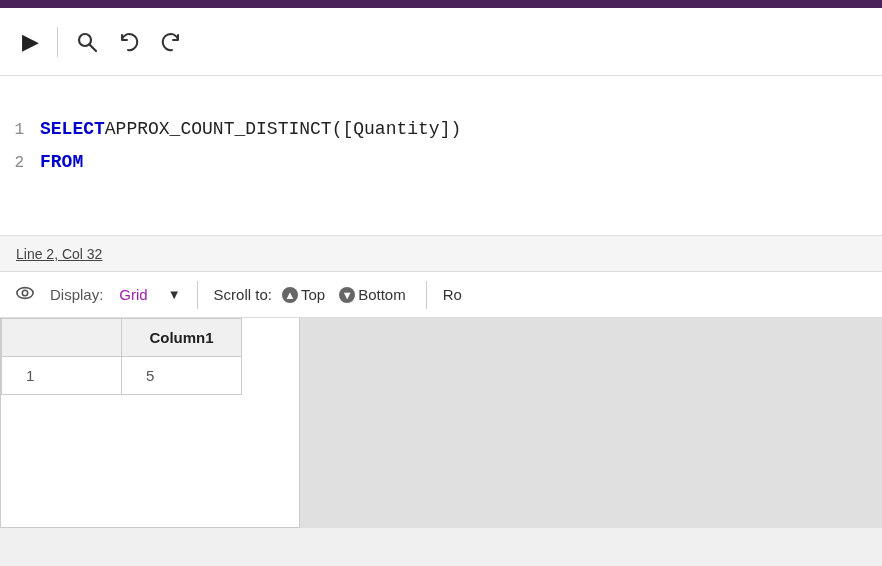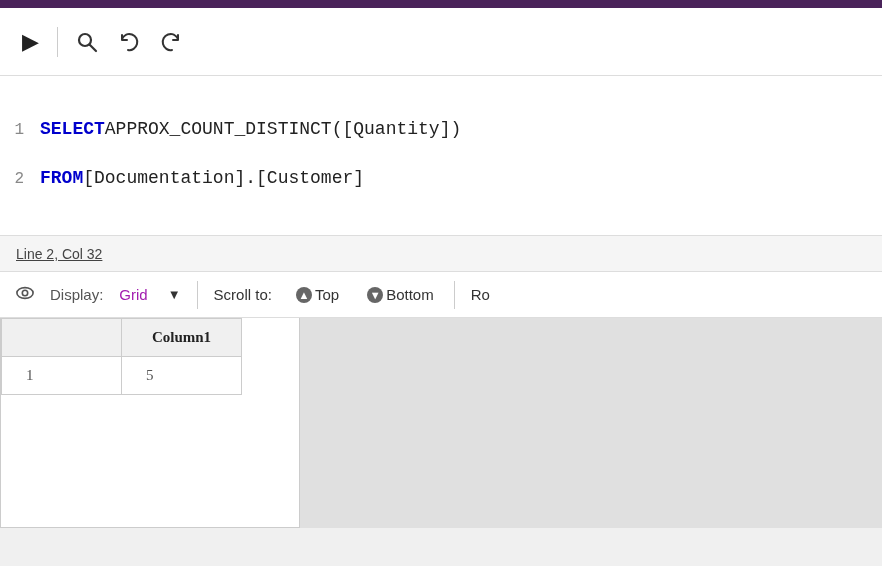--- a/index.html
+++ b/index.html
@@ -135,21 +135,21 @@
     .results-divider {
       width: 1px;
       height: 28px;
       background: #ccc;
       margin: 0 10px;
     }
 
     .scroll-section {
       display: flex;
       align-items: center;
-      gap: 20px;
+      gap: 6px;
       font-size: 15px;
       color: #333;
     }
 
     .scroll-btn {
       display: flex;
       align-items: center;
       gap: 3px;
       cursor: pointer;
       color: #333;
@@ -185,21 +185,20 @@
       flex: 1;
       height: 210px;
     }
 
     .results-table-wrapper {
       background: #fff;
       border: 1px solid #ccc;
       border-top: none;
       display: inline-block;
       min-width: 300px;
-      font-family: Liberation Serif, serif;
     }
 
     .results-table {
       border-collapse: collapse;
       font-size: 15px;
     }
 
     .results-table th {
       background: #f0f0f0;
       border: 1px solid #ccc;
@@ -263,21 +262,20 @@
 
 <div class="code-area">
   <div class="code-line">
     <span class="line-number">1</span>
     <span class="kw-select">SELECT</span>
     <span class="code-text"> APPROX_COUNT_DISTINCT([Quantity])</span>
   </div>
   <div class="code-line">
     <span class="line-number">2</span>
     <span class="kw-from">FROM</span>
-    <span class="code-text"> [Documentation].[Customer]</span>
   </div>
 </div>
 
 <div class="status-bar">
   <span>Line 2, Col 32</span>
 </div>
 
 <div class="results-toolbar">
   <div class="display-section">
     <span class="display-icon">

